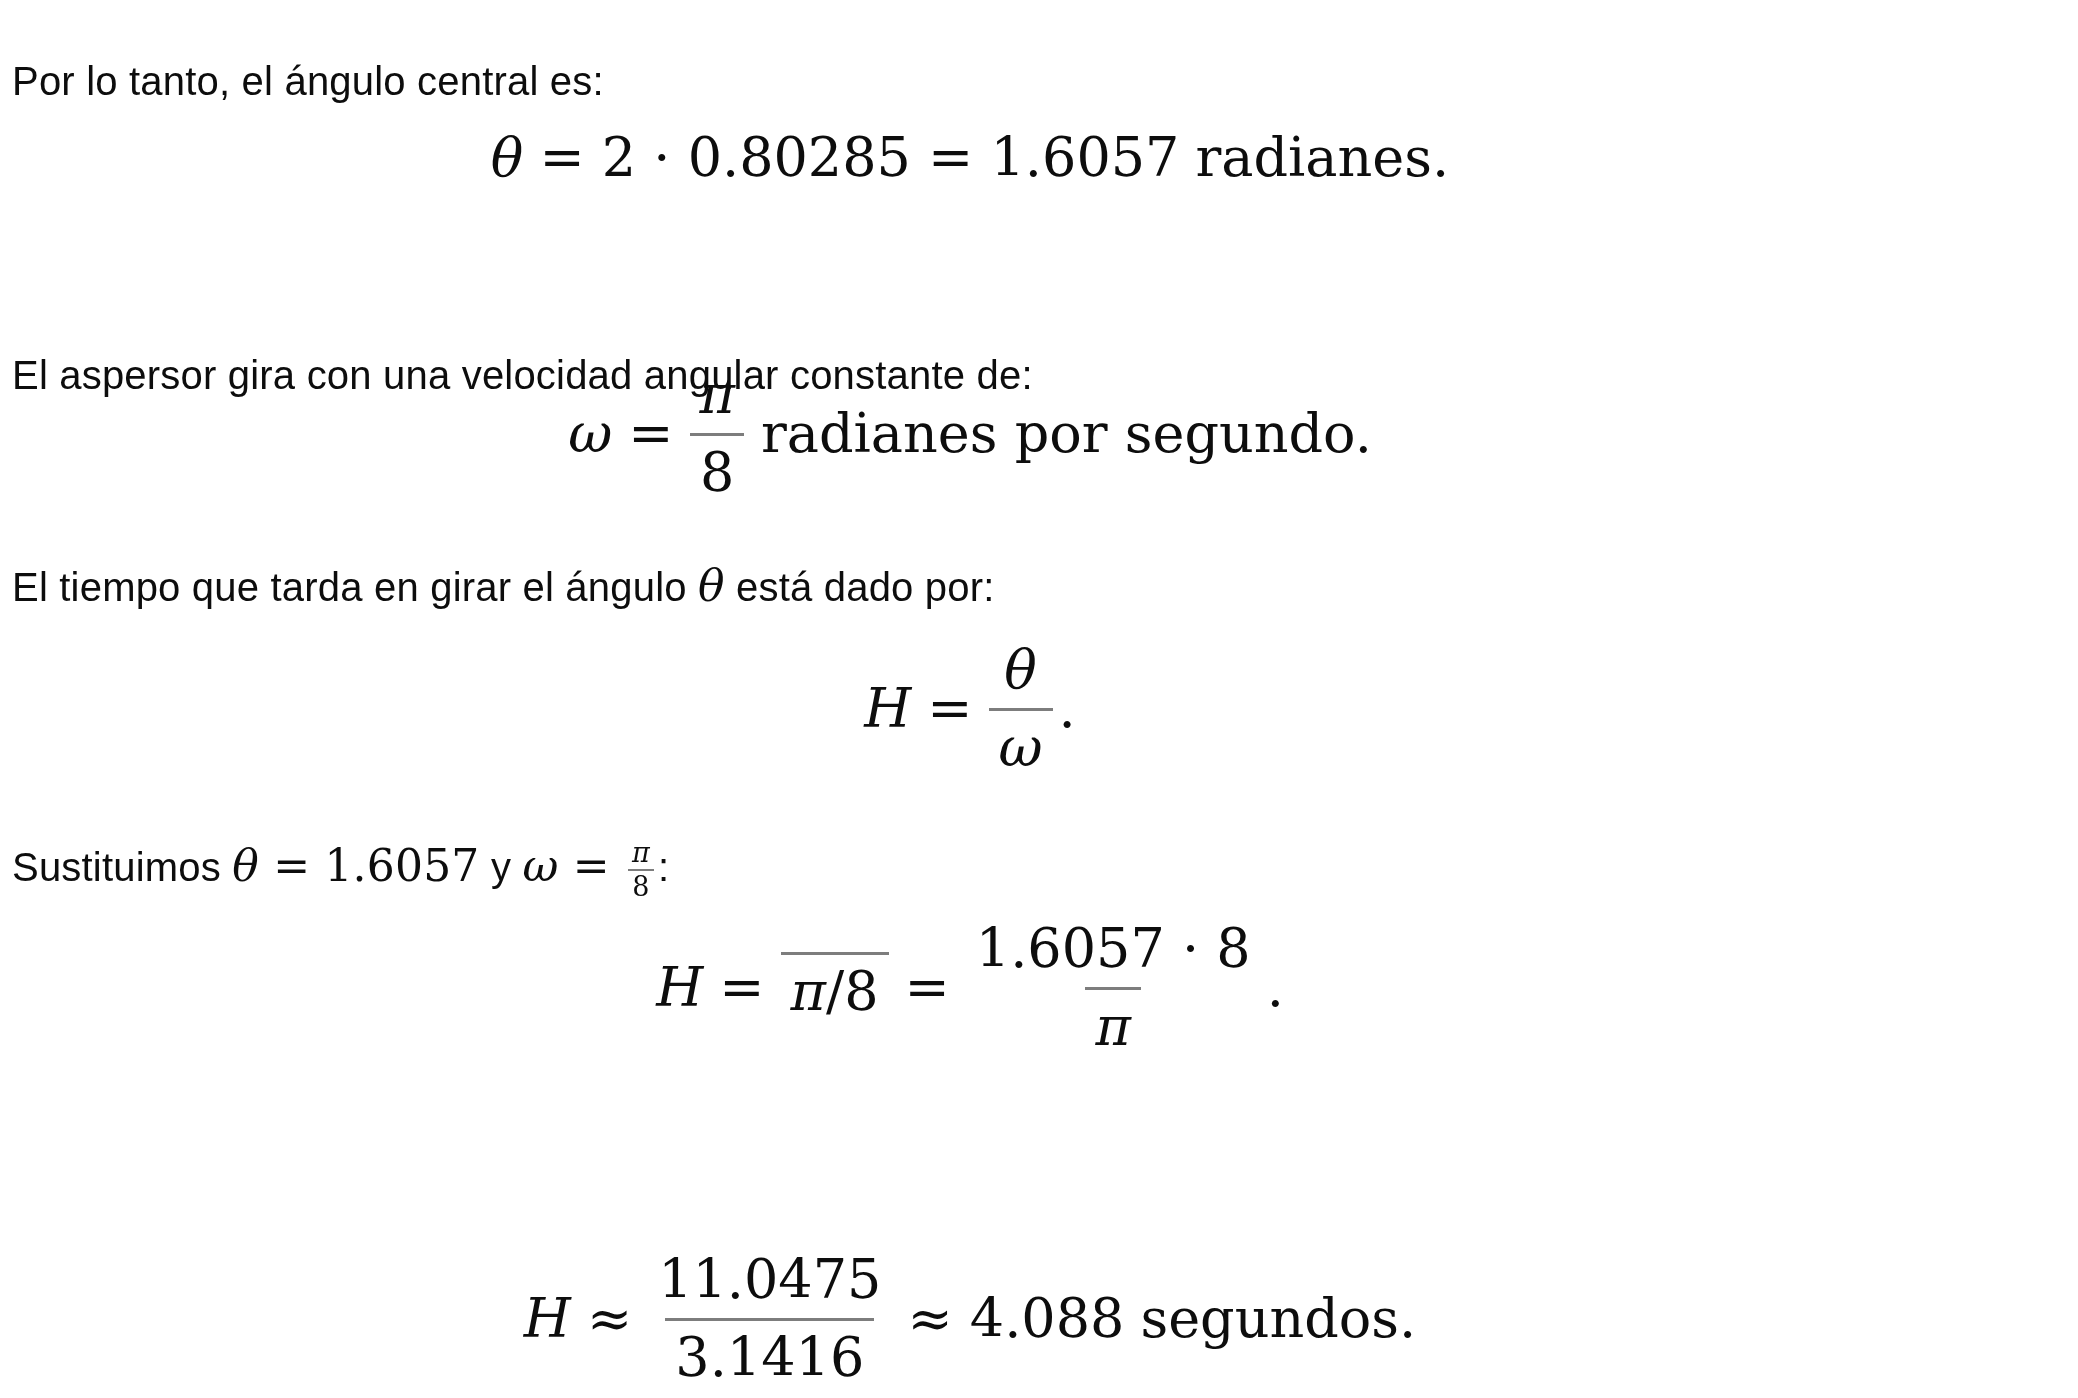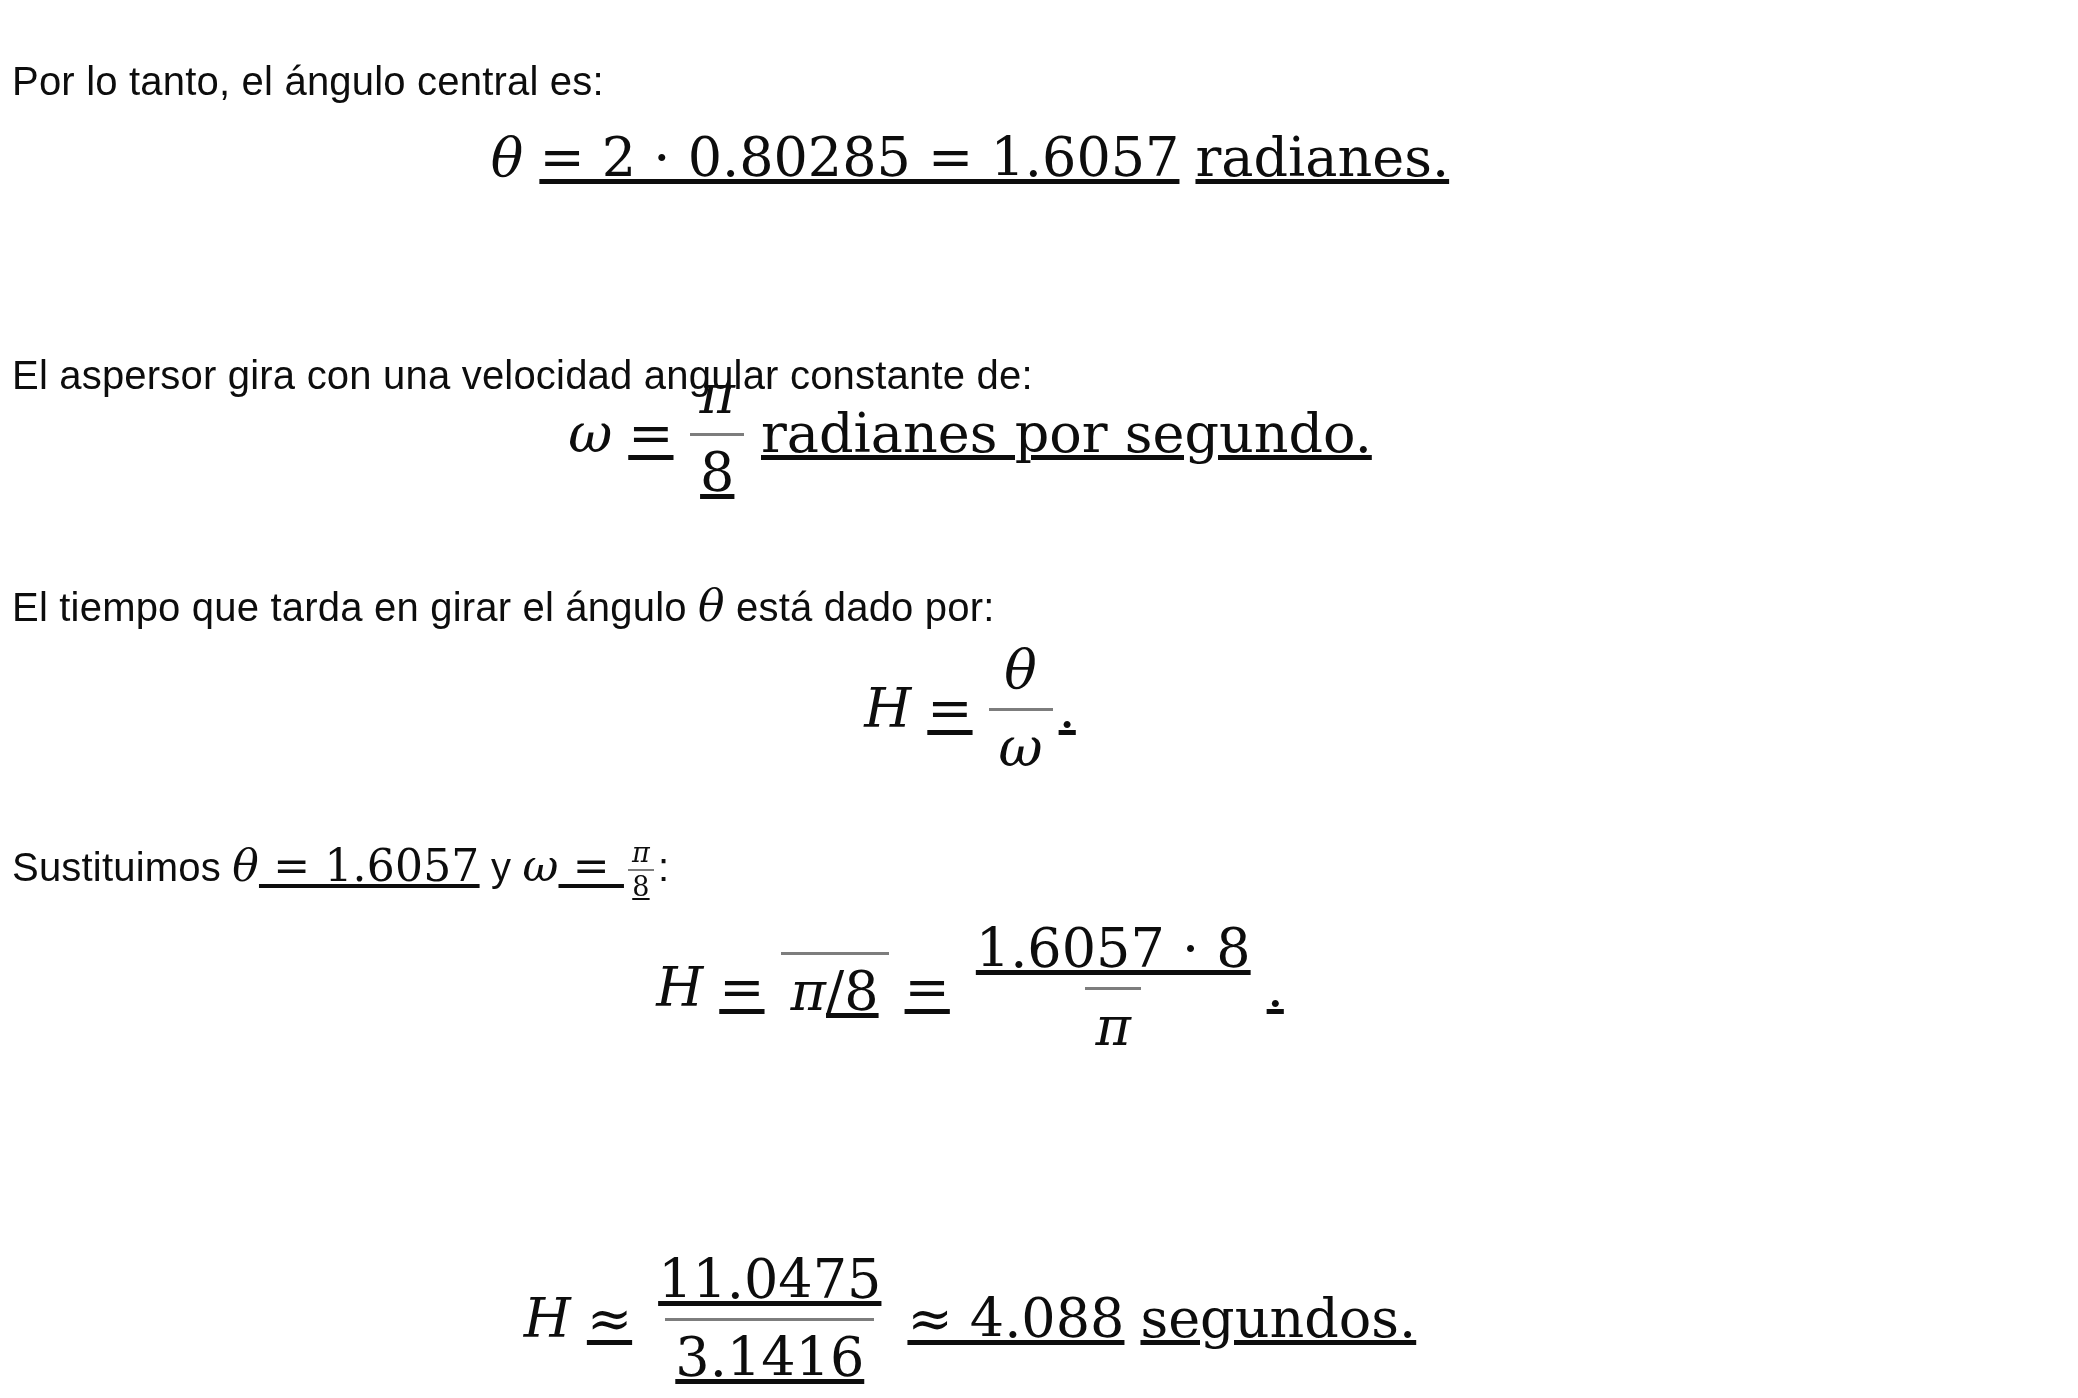--- a/index.html
+++ b/index.html
@@ -21,21 +21,21 @@
     letter-spacing: 0.2px;
     white-space: nowrap;
   }
 
   
   .imath {
     font-family: "DejaVu Serif", "Liberation Serif", serif;
     font-size: 44px;
   }
   .mi { font-style: italic; }
-  .mu { font-style: normal; text-decoration: underline; }
+  .mu { font-style: normal; }
 
   
   .ifrac {
     display: inline-flex;
     flex-direction: column;
     align-items: center;
     vertical-align: middle;
     font-family: "DejaVu Serif", "Liberation Serif", serif;
     font-size: 27px;
     line-height: 1.05;
@@ -69,21 +69,21 @@
   .tight { margin-left: -10px; }
 
   .eq1 { top: 122px; height: 72px; }
   .eq2 { top: 370px; height: 128px; }
   .eq3 { top: 648px; height: 122px; }
   .eq4 { top: 926px; height: 124px; }
   .eq5 { top: 1256px; height: 126px; }
 
   .p1 { top: 14px; }
   .p2 { top: 308px; }
-  .p3 { top: 536px; }
+  .p3 { top: 516px; }
   .p4 { top: 824px; margin-top: 12px; }
   .p5 { top: 1154px; }
 </style>
 </head>
 <body>
 
 <div class="page">
 
   <p class="para p1">Por lo tanto, el ángulo central es:</p>
 

